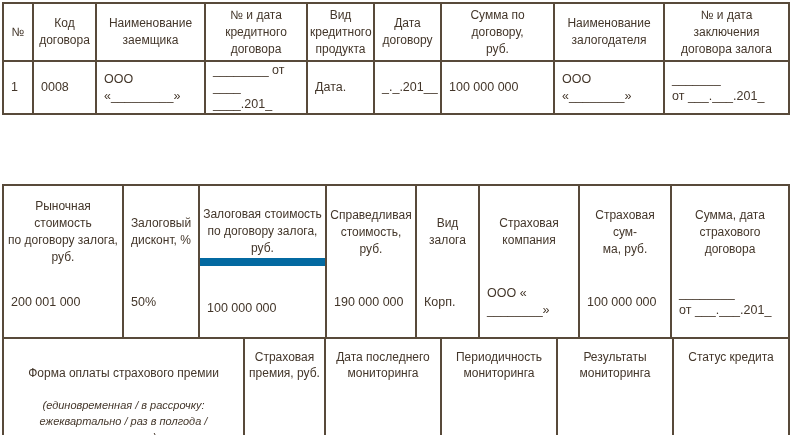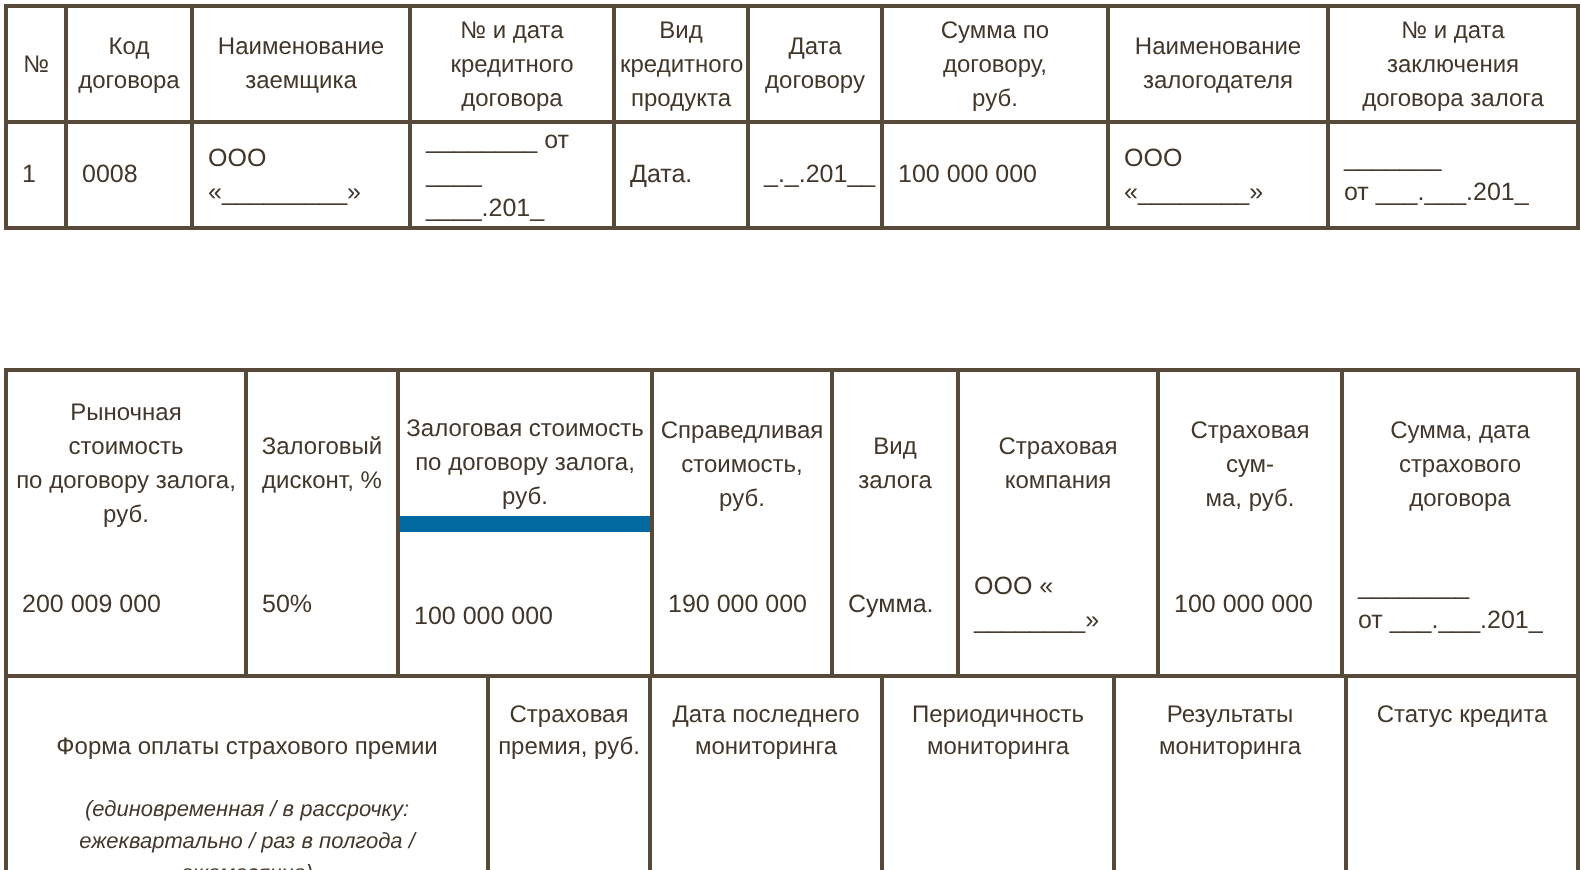--- a/index.html
+++ b/index.html
@@ -104,42 +104,42 @@
         <col style="width:100px">
       <col style="width:92px">
         <col style="width:118px">
     </colgroup>
     <tbody>
       <tr>
         <td>
           <div class="h">Рыночная стоимость
 по договору залога,
 руб.</div>
-          <div class="v">200 009 000</div>
+          <div class="v">200 001 000</div>
         </td>
         <td>
           <div class="h">Залоговый
 дисконт, %</div>
           <div class="v">50%</div>
         </td>
         <td class="split">
           <div class="h">Залоговая стоимость
 по договору залога,
 руб.</div>
           <div class="v">100 000 000</div>
         </td>
         <td>
           <div class="h">Справедливая
 стоимость, руб.</div>
           <div class="v">190 000 000</div>
         </td>
         <td>
           <div class="h">Вид
 залога</div>
-          <div class="v">Сумма.</div>
+          <div class="v">Корп.</div>
         </td>
         <td>
           <div class="h">Страховая
 компания</div>
           <div class="v">ООО «
 ________»</div>
         </td>
         <td>
           <div class="h">Страховая сум-
 ма, руб.</div>

